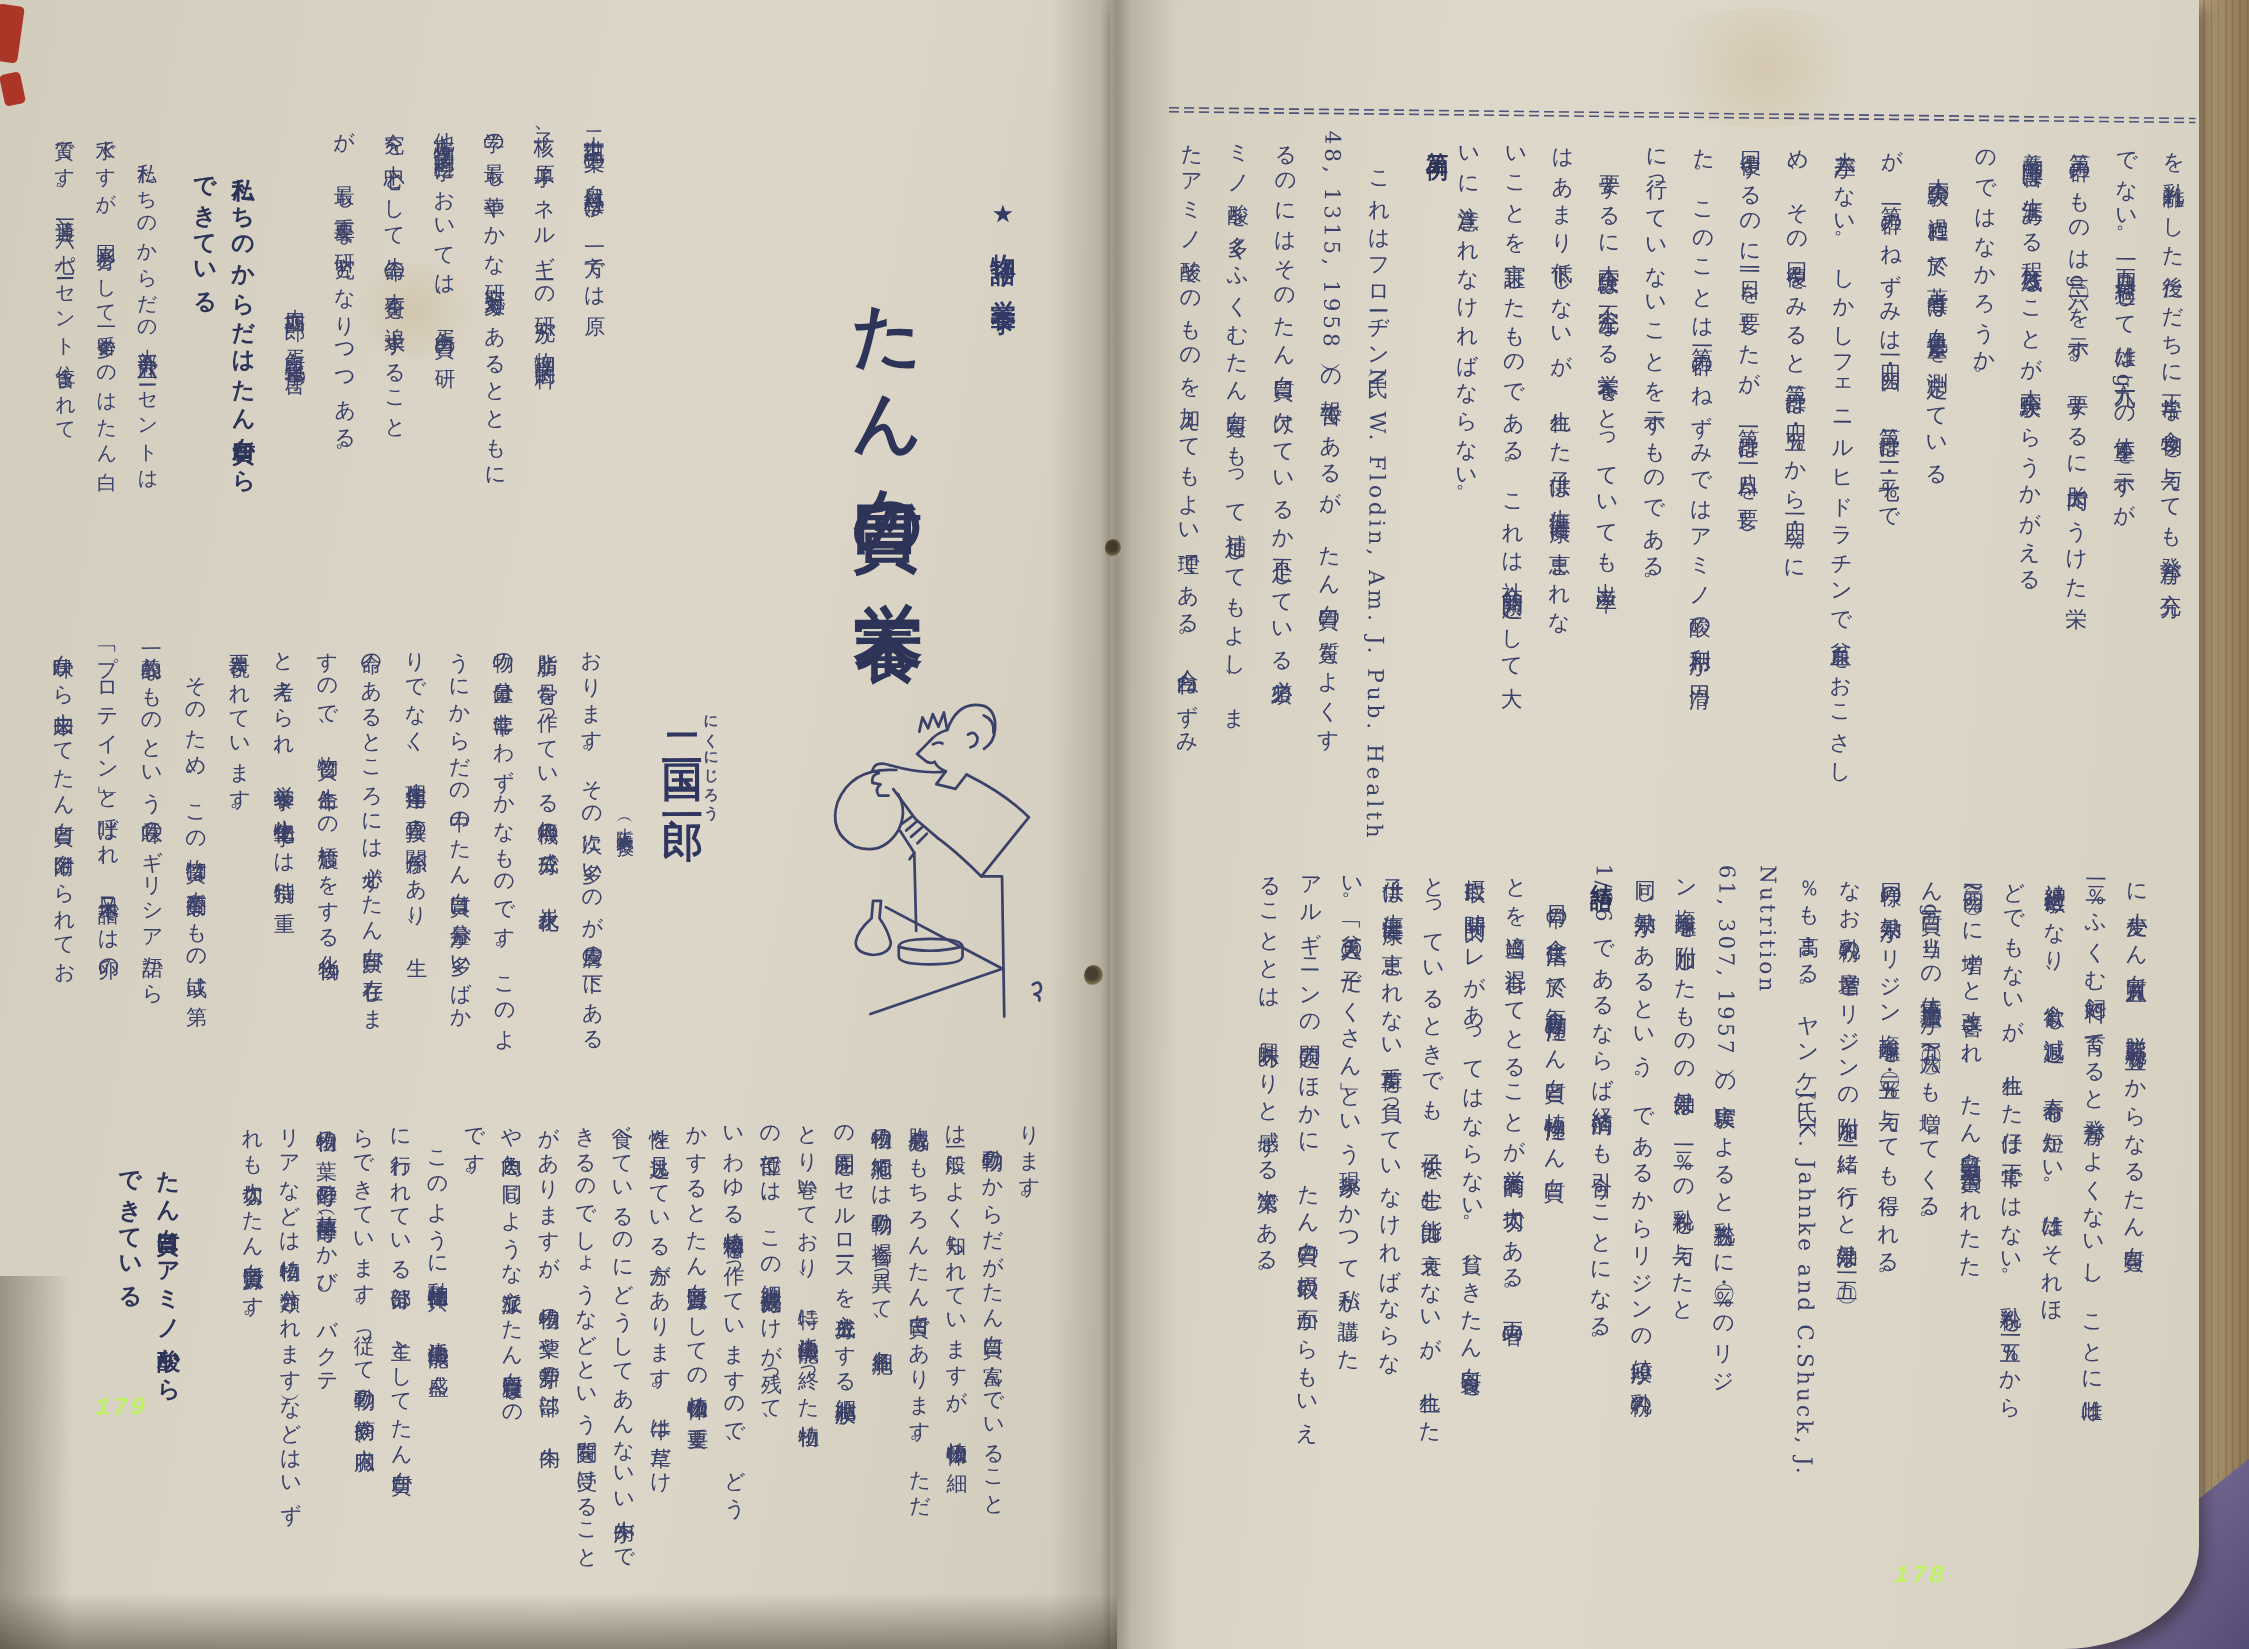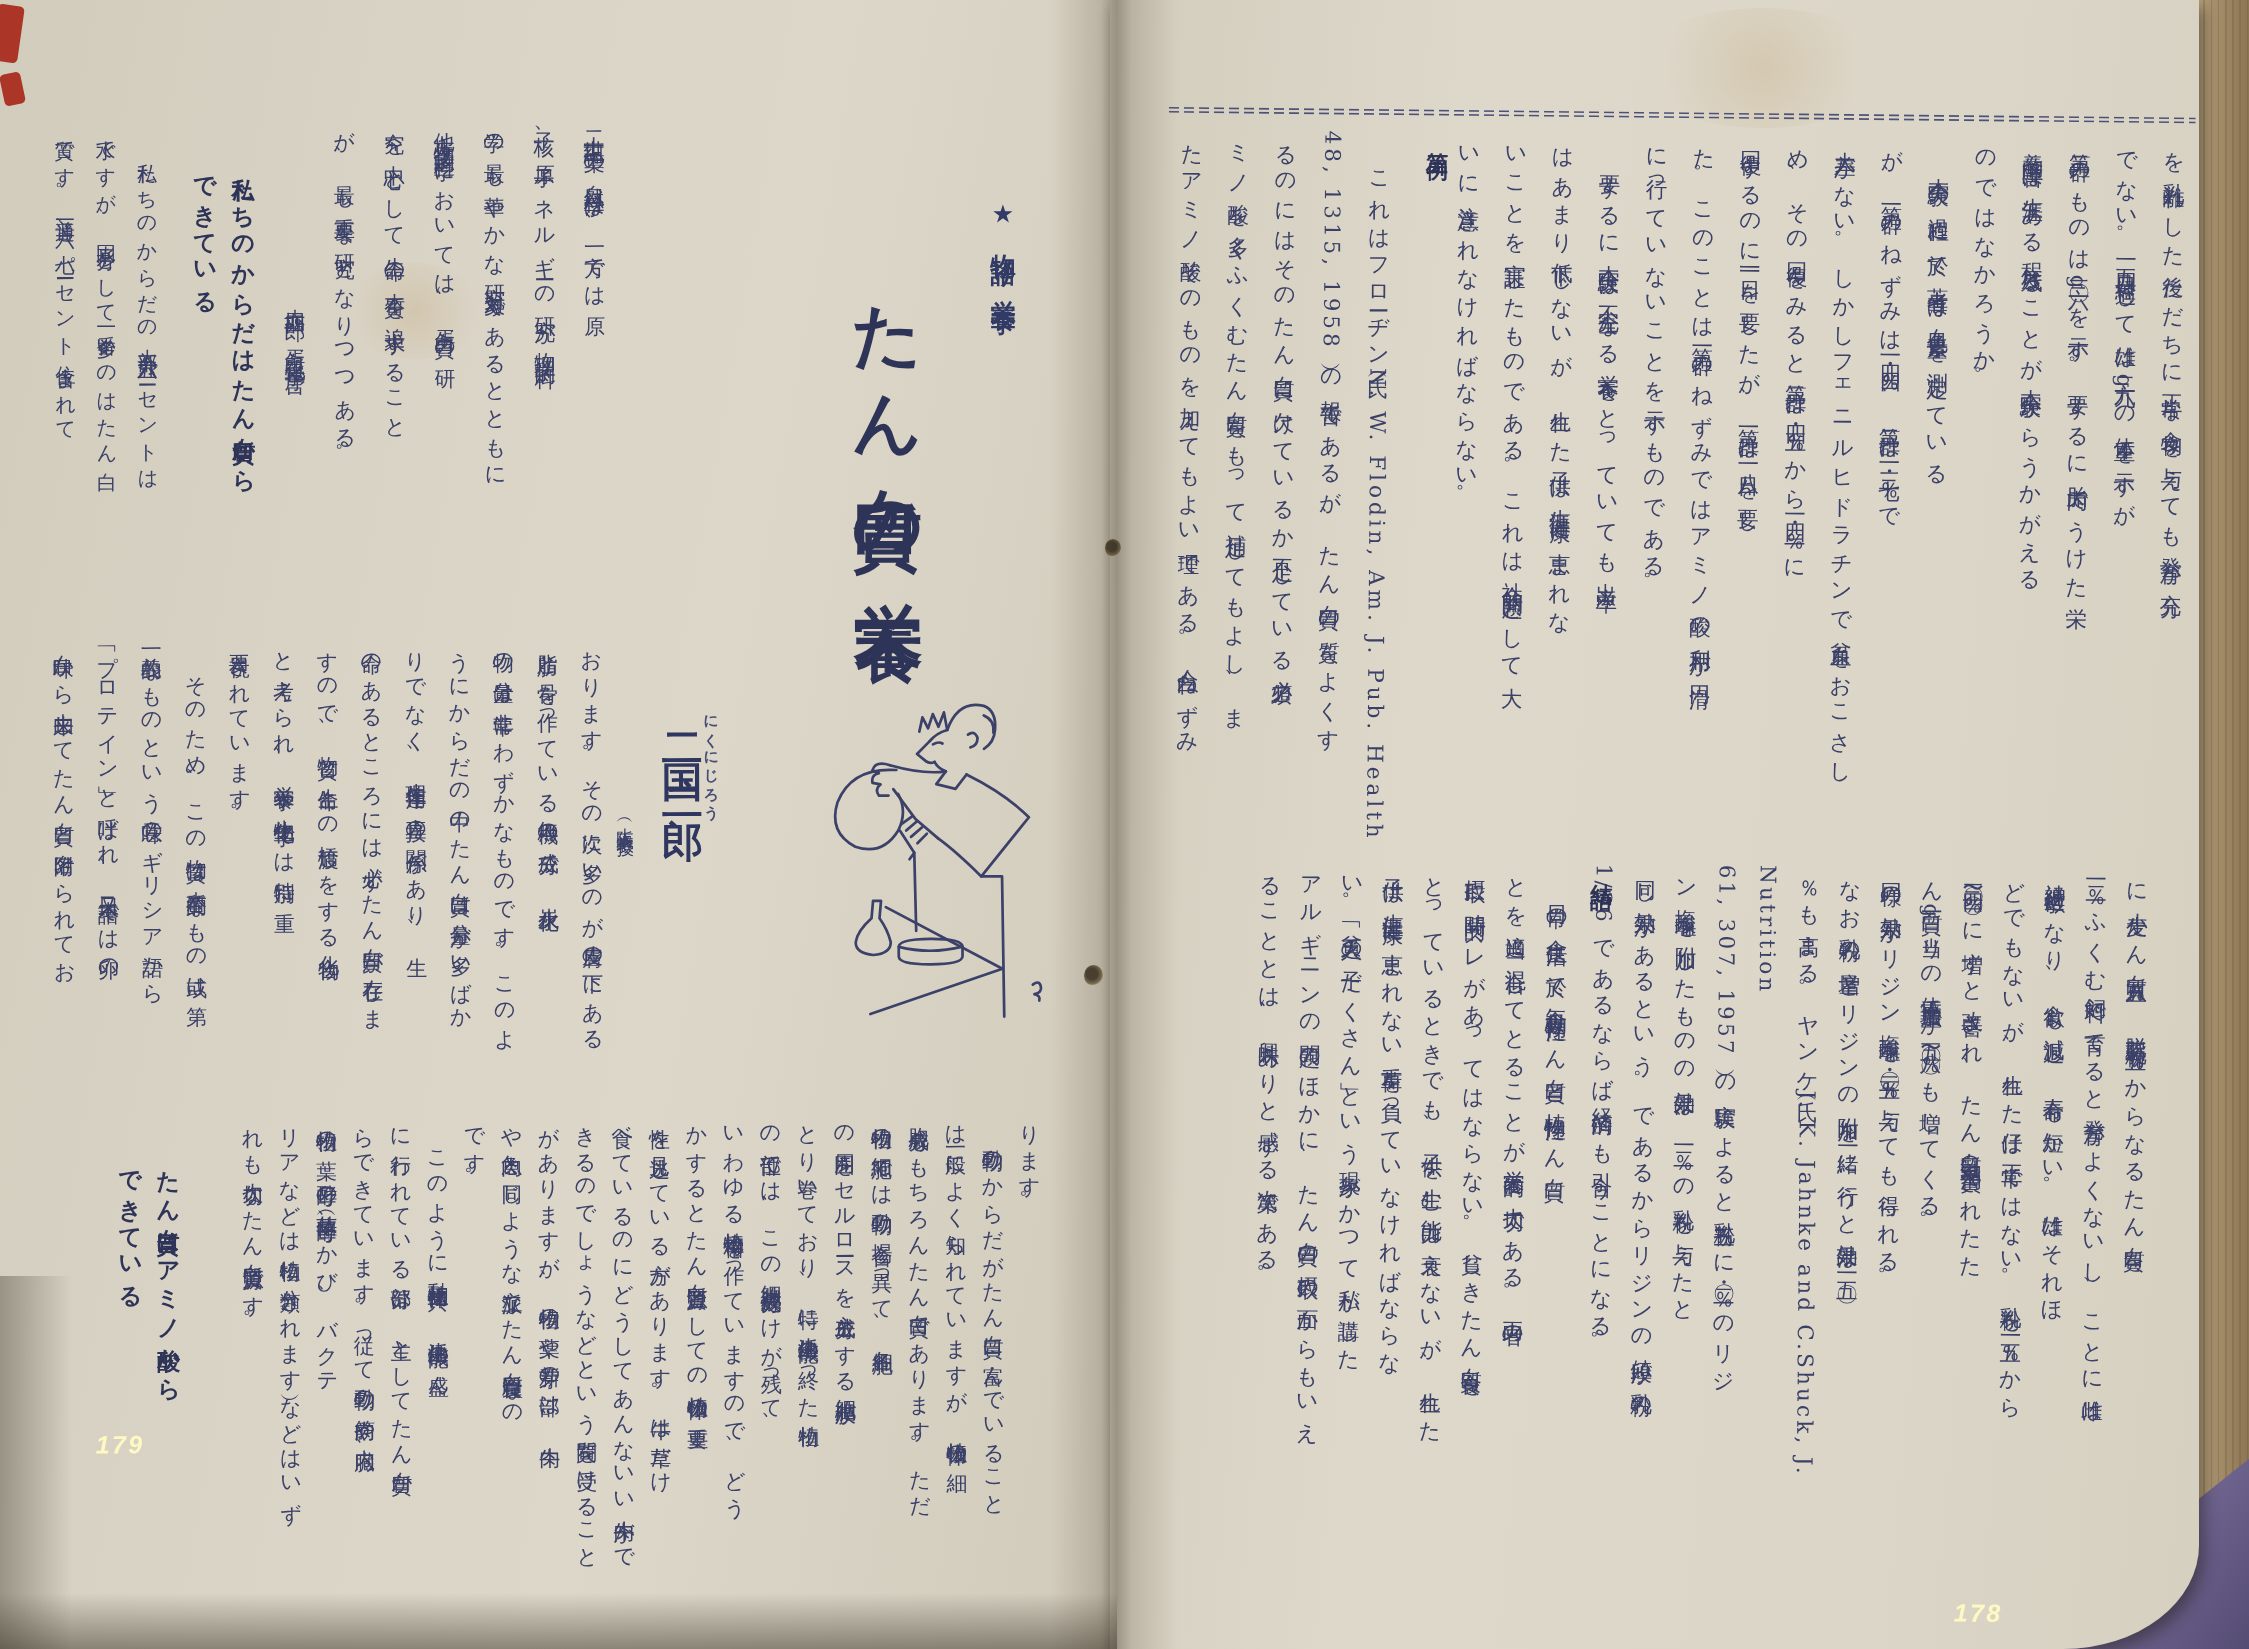--- a/index.html
+++ b/index.html
@@ -33,21 +33,21 @@
   
   .vcol{position:absolute;writing-mode:vertical-rl;text-orientation:mixed;
     white-space:pre-line;color:#3a4068;overflow:visible;}
   .serif{font-family:"DejaVu Serif","Liberation Serif",serif;}
   .gothic{font-family:"DejaVu Sans","Liberation Sans",sans-serif;}
   .rule-dashed{position:absolute;height:5.6px;
     background:
       repeating-linear-gradient(90deg,#4c5178 0 10.4px,rgba(0,0,0,0) 10.4px 15px) top/100% 1.6px no-repeat,
       repeating-linear-gradient(90deg,#4c5178 0 10.4px,rgba(0,0,0,0) 10.4px 15px) bottom/100% 1.6px no-repeat;}
   .pagenum{position:absolute;font-style:italic;font-weight:bold;font-size:25px;
-    letter-spacing:2.4px;color:#fef9c3;font-family:Liberation Sans, sans-serif;margin-top:37px;}
+    letter-spacing:2.4px;color:#bef264;font-family:Liberation Mono, monospace;}
   .content{position:absolute;inset:0;}
   .left-content{transform:rotate(-0.25deg);transform-origin:50% 50%;}
   .right-content{transform:rotate(0.45deg);transform-origin:50% 50%;}
   ruby rt{font-size:0.36em;letter-spacing:0.8px;color:#464c74;}
   svg .ln{fill:none;stroke:#3b4168;stroke-width:3.4;stroke-linecap:round;stroke-linejoin:round;}
 </style>
 </head>
 <body>
 
 <div class="photo">
@@ -206,20 +206,20 @@
 
     <div class="vcol serif" style="left:1246px;top:860px;width:332px;height:714px;font-size:21.5px;letter-spacing:3.2px;line-height:41px;">　日常の食生活に於て毎食動物性たん白質と植物性たん白質
 とを適当に混合してとることが栄養的に大切である。両者の
 摂取に時間的ズレがあってはならない。貧しきたん白質食を
 とっているときでも、子供を生む能力は衰えないが、生れた
 子供は生涯健康に恵まれない重荷を負っていなければならな
 い。「貧乏人の子だくさん」という現象がかつて私が講じた
 アルギニンの問題のほかに、たん白質の摂取の面からもいえ
 ることとは、興味ありと感ずる次第である。</div>
 
-    <div class="pagenum" style="left:1960px;top:1555px;">178</div>
+    <div class="pagenum" style="left:1900px;top:1555px;">178</div>
   </div>
 
   <div class="gutter"></div>
   <div class="bottom-shadow"></div>
   <div class="corner-shadow"></div>
 </div>
 
 
 </body></html>

